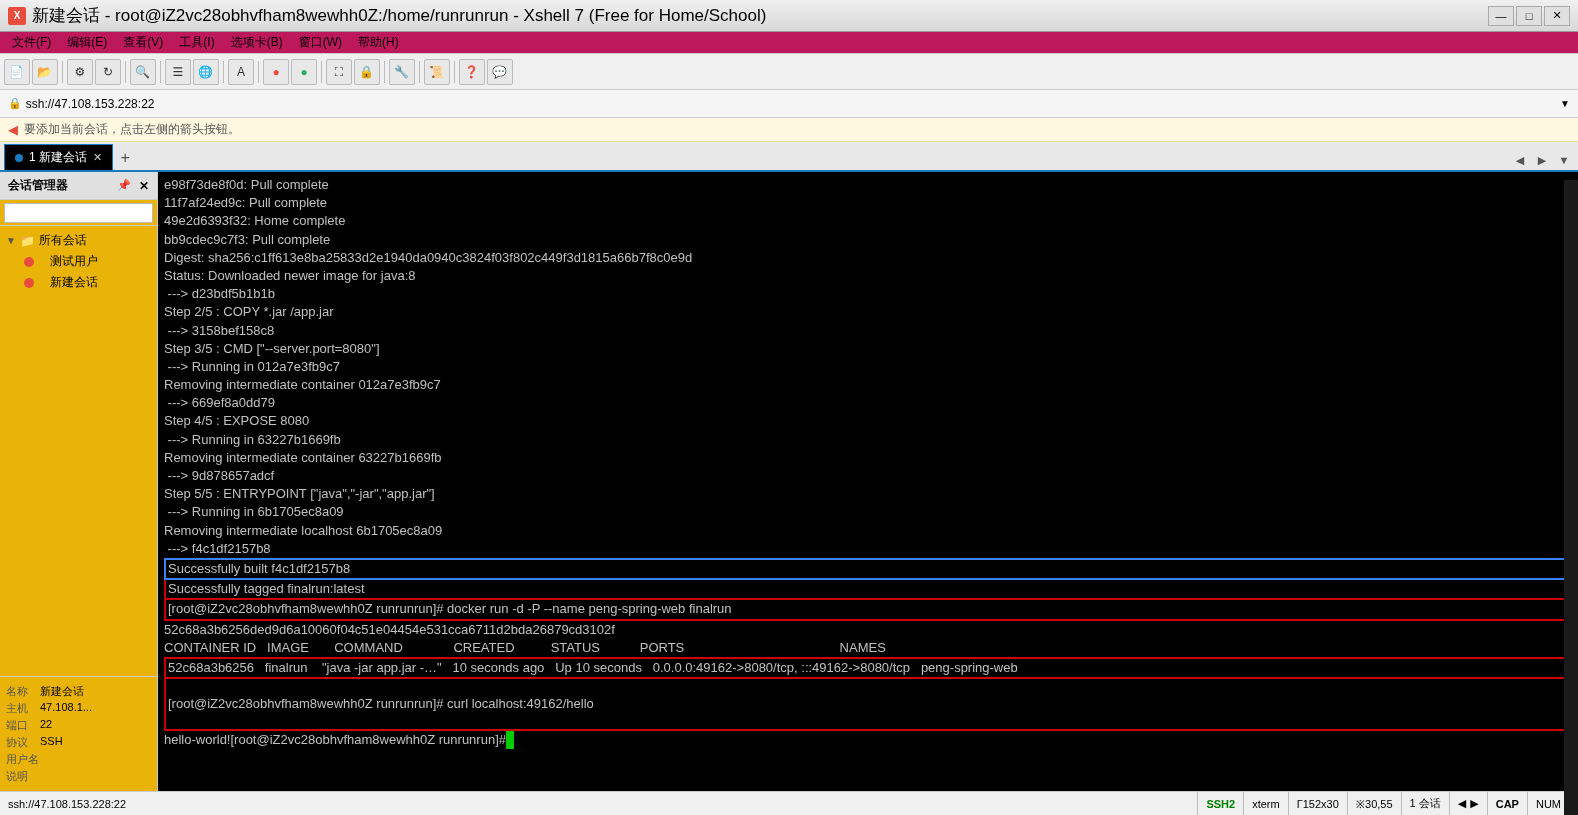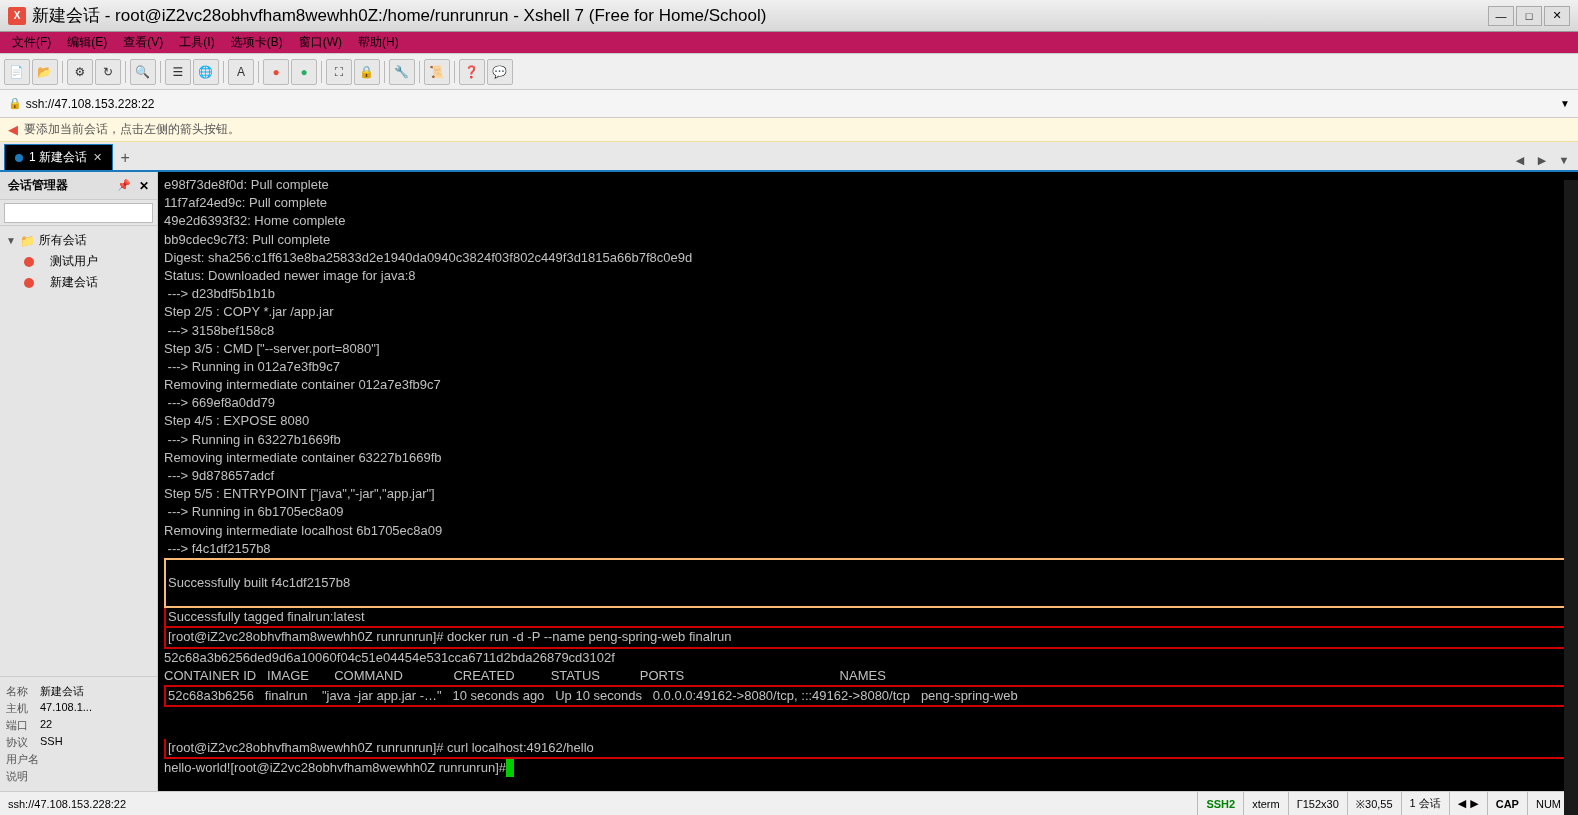--- a/index.html
+++ b/index.html
@@ -213,21 +213,21 @@
 
     
     #main {
       display: flex;
       height: calc(815px - 32px - 22px - 36px - 28px - 24px - 30px - 24px);
     }
 
     
     #sidebar {
       width: 158px;
-      background: #e5e5e5;
+      background: #eab308;
       border-right: 1px solid #ccc;
       display: flex;
       flex-direction: column;
     }
     #sidebar-header {
       height: 28px;
       background: #e0e0e0;
       border-bottom: 1px solid #ccc;
       display: flex;
       align-items: center;
@@ -485,27 +485,27 @@
     <div class="term-line">Removing intermediate container 012a7e3fb9c7</div>
     <div class="term-line"> ---&gt; 669ef8a0dd79</div>
     <div class="term-line">Step 4/5 : EXPOSE 8080</div>
     <div class="term-line"> ---&gt; Running in 63227b1669fb</div>
     <div class="term-line">Removing intermediate container 63227b1669fb</div>
     <div class="term-line"> ---&gt; 9d878657adcf</div>
     <div class="term-line">Step 5/5 : ENTRYPOINT ["java","-jar","app.jar"]</div>
     <div class="term-line"> ---&gt; Running in 6b1705ec8a09</div>
     <div class="term-line">Removing intermediate localhost 6b1705ec8a09</div>
     <div class="term-line"> ---&gt; f4c1df2157b8</div>
-    <div class="term-line" style="border: 2px solid #fdba74; display:block; padding: 14px 2px;">Successfully built f4c1df2157b8</div>
+    <div class="term-line" style="border: 2px solid #3b82f6; display:block; padding: 0 2px;">Successfully built f4c1df2157b8</div>
     <div class="term-line" style="border: 2px solid #cc0000; display:block; padding: 0 2px; border-top:none;">Successfully tagged finalrun:latest</div>
     <div class="term-line" style="border: 2px solid #cc0000; display:block; padding: 0 2px; border-top:none;">[root@iZ2vc28obhvfham8wewhh0Z runrunrun]# docker run -d -P --name peng-spring-web finalrun</div>
     <div class="term-line">52c68a3b6256ded9d6a10060f04c51e04454e531cca6711d2bda26879cd3102f</div>
     <div class="term-line">CONTAINER ID   IMAGE       COMMAND              CREATED          STATUS           PORTS                                           NAMES</div>
     <div class="term-line" style="border: 2px solid #cc0000; display:block; padding: 0 2px;">52c68a3b6256   finalrun    "java -jar app.jar -…"   10 seconds ago   Up 10 seconds   0.0.0.0:49162-&gt;8080/tcp, :::49162-&gt;8080/tcp   peng-spring-web</div>
-    <div class="term-line" style="border: 2px solid #cc0000; display:block; padding: 0 2px; border-top:none;margin-top:32px;">[root@iZ2vc28obhvfham8wewhh0Z runrunrun]# curl localhost:49162/hello</div>
+    <div class="term-line" style="border: 2px solid #cc0000; display:block; padding: 16px 2px; border-top:none;">[root@iZ2vc28obhvfham8wewhh0Z runrunrun]# curl localhost:49162/hello</div>
     <div class="term-line">hello-world![root@iZ2vc28obhvfham8wewhh0Z runrunrun]#<span style="background:#00cc00; width:8px; display:inline-block;">&nbsp;</span></div>
 
     <div style="position:absolute; right:0; top:180px; width:14px; height:100%; background:#1a1a1a;"></div>
   </div>
 </div>
 
 <div id="status-bar">
   <div class="status-section flex-grow">
     <span>ssh://47.108.153.228:22</span>
   </div>

